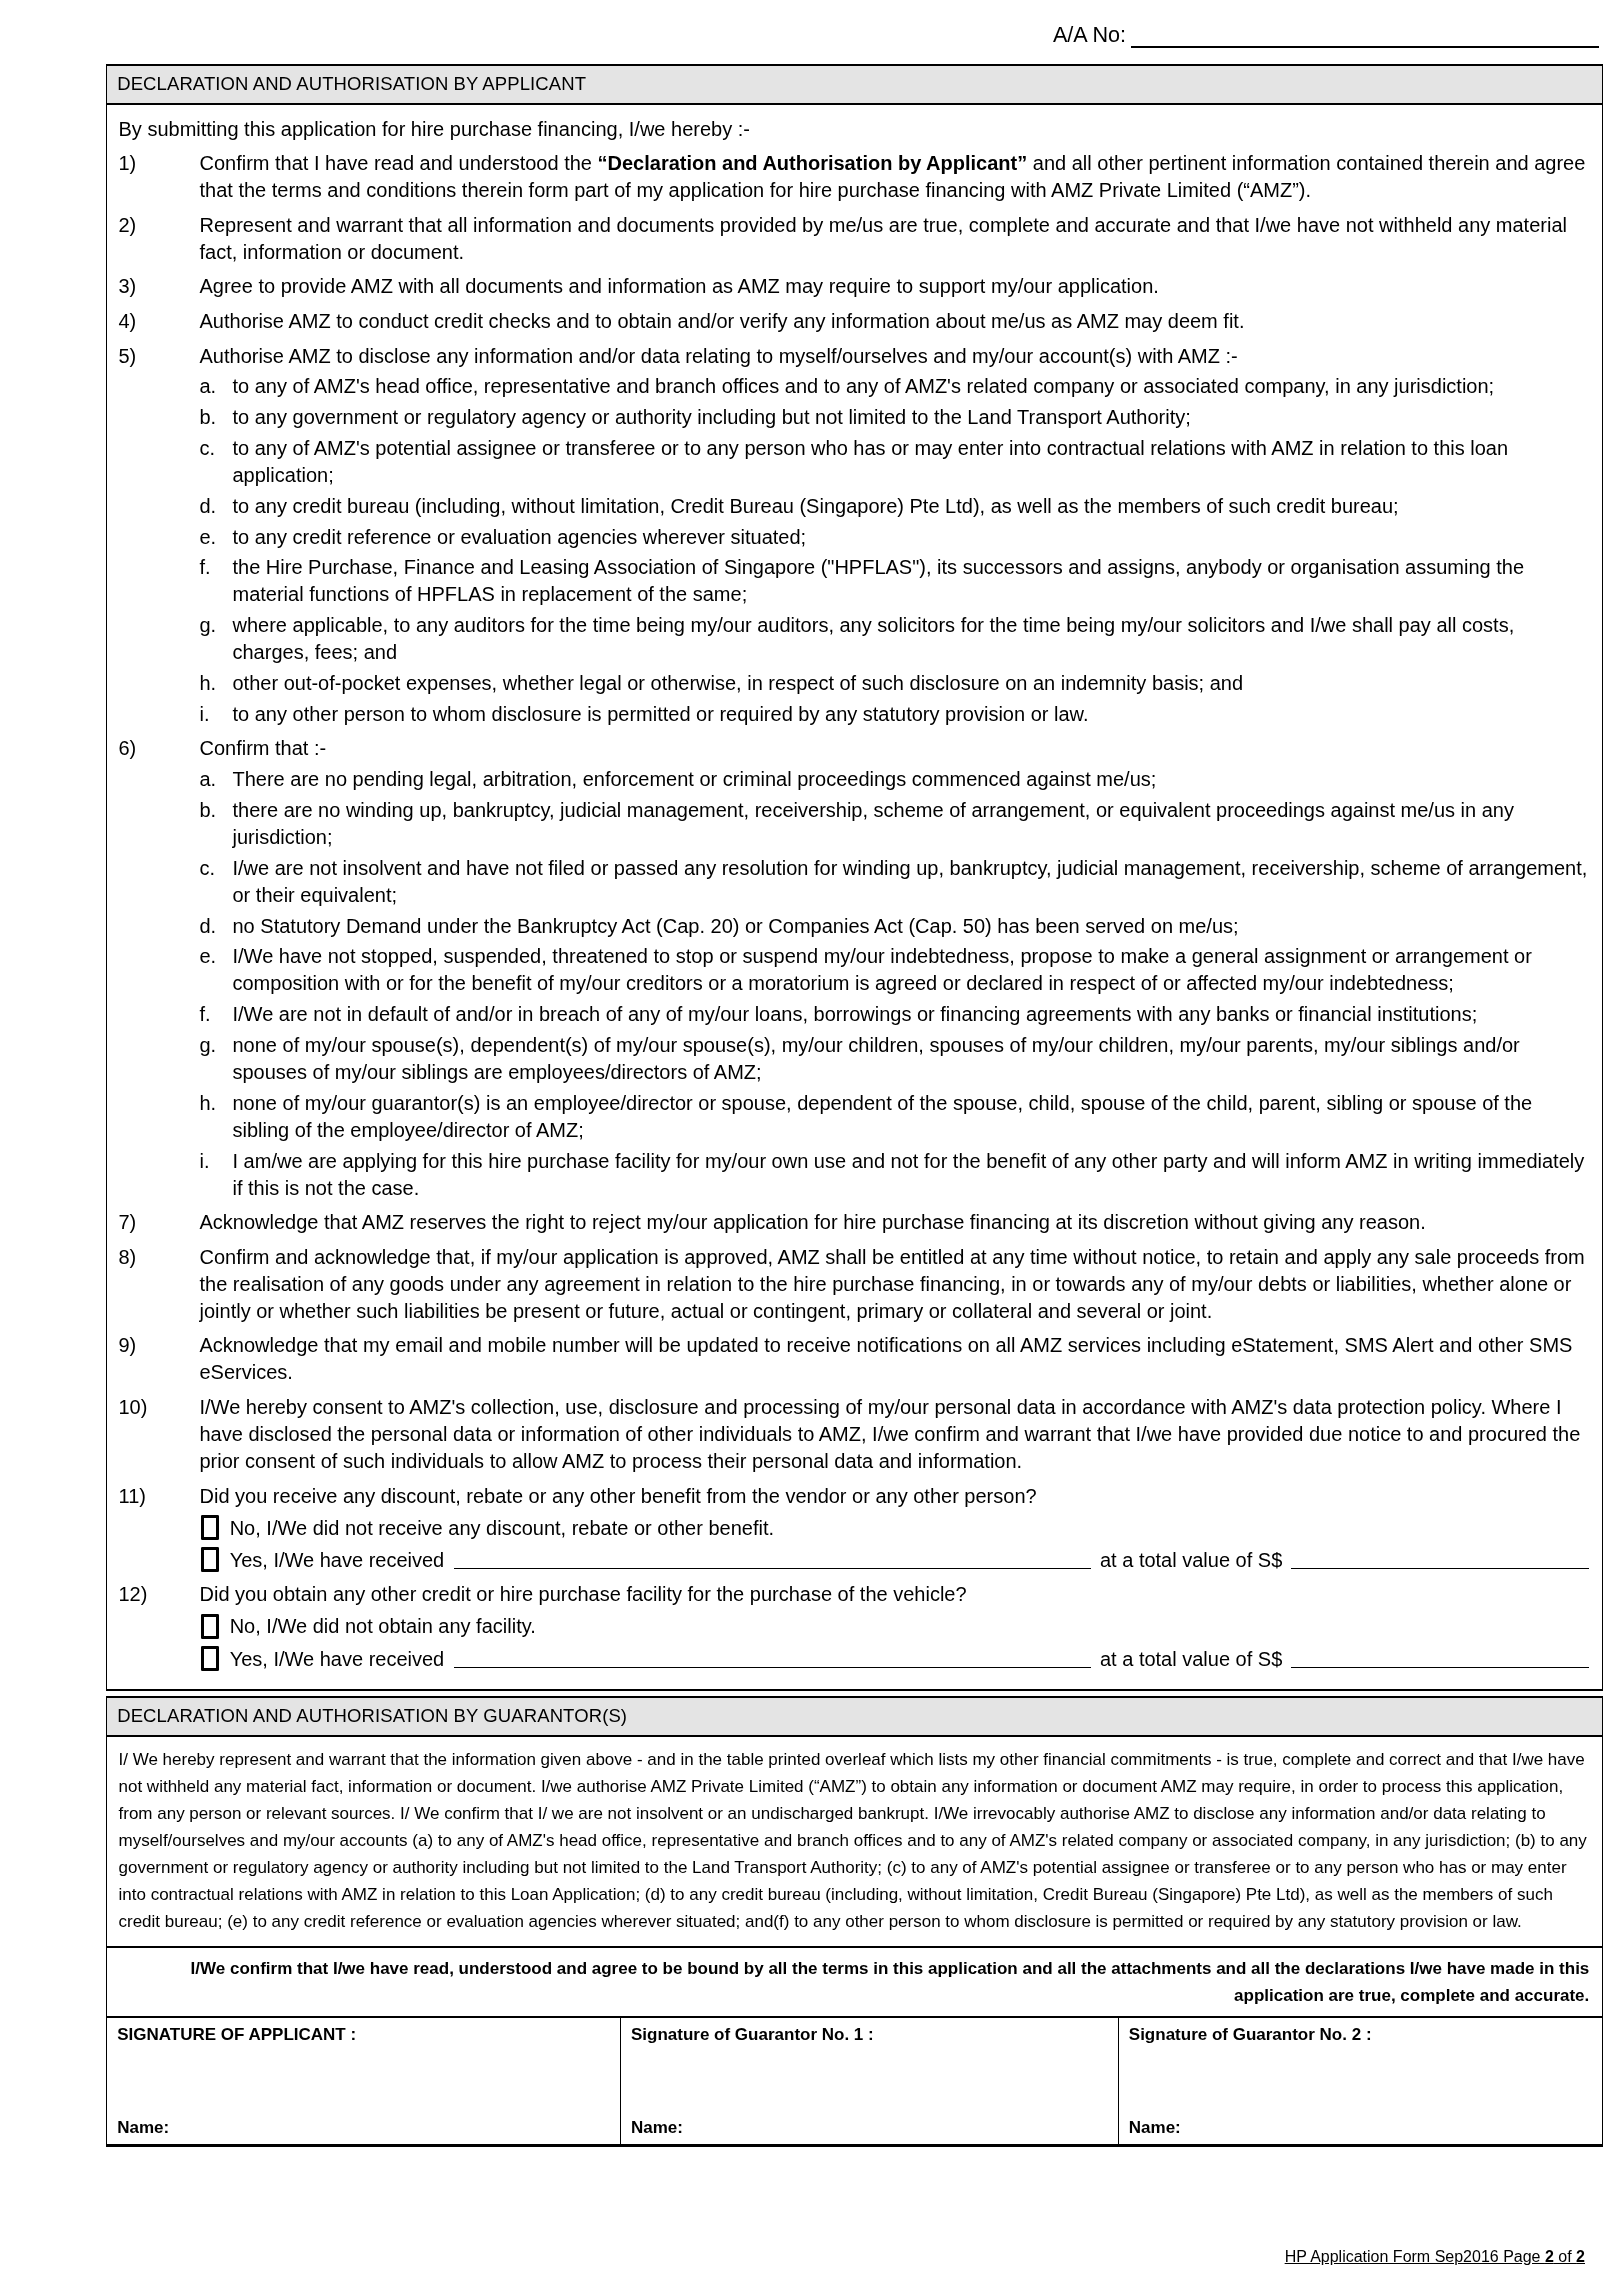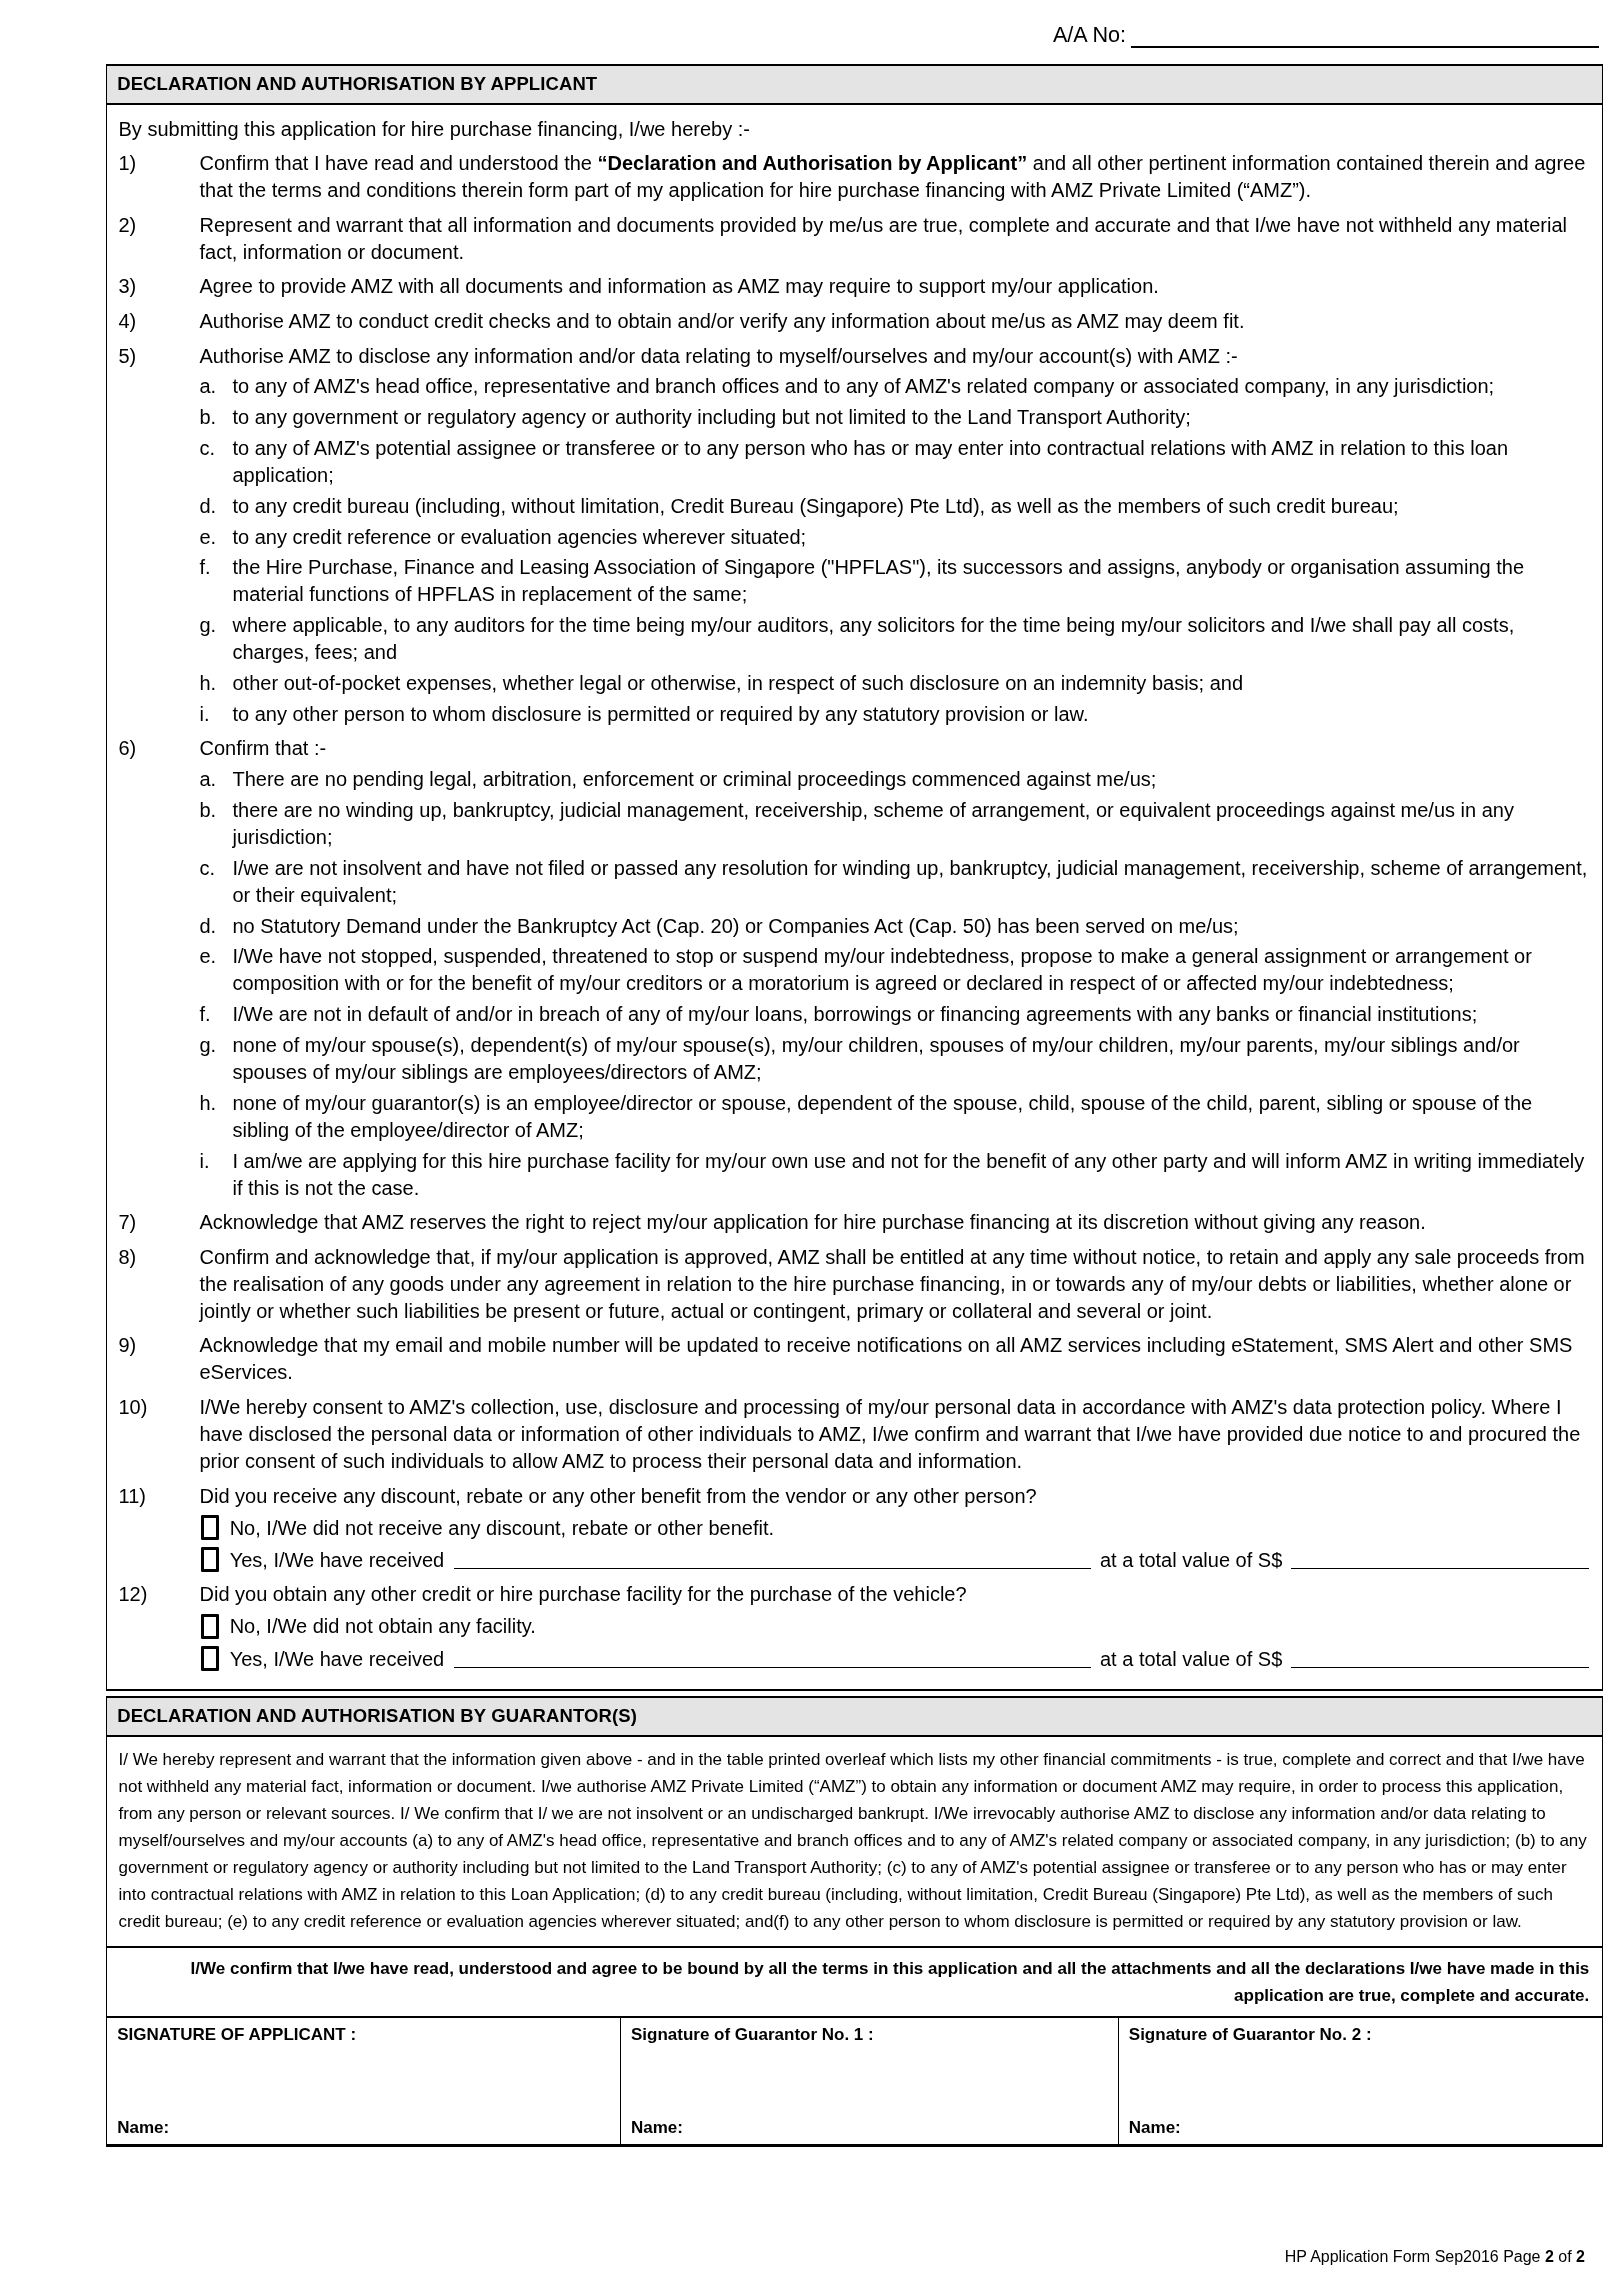--- a/index.html
+++ b/index.html
@@ -36,21 +36,21 @@
   
   .box {
     border: 2.5px solid #000;
     border-left-width: 1.9px;
     border-right-width: 1.9px;
     background: #fff;
   }
   .bar {
     background: #e4e4e4;
     border-bottom: 2.5px solid #000;
-    font-weight: bold;
+    font-weight: normal;
     font-size: 18.5px;
     padding: 7px 10.2px 8.3px 10.2px;
     letter-spacing: 0.1px;
   }
   .body {
     padding: 9px 12.7px 16.6px 11.5px;
     font-size: 20px;
     line-height: 27px;
   }
   
@@ -117,20 +117,21 @@
   .sig-head { font-weight: bold; }
   .sig-space { flex: 1; min-height: 57px; }
   .sig-name { font-weight: bold; }
   
   .footer {
     position: absolute;
     right: 71px;
     bottom: 29px;
     font-size: 16px;
     white-space: nowrap;
+    text-decoration: underline;
   }
   .footer b { font-weight: bold; }
 </style>
 </head>
 <body>
 
 <div class="sheet">
 
   <div class="aa-row">
     <span class="aa-label">A/A No:</span>

